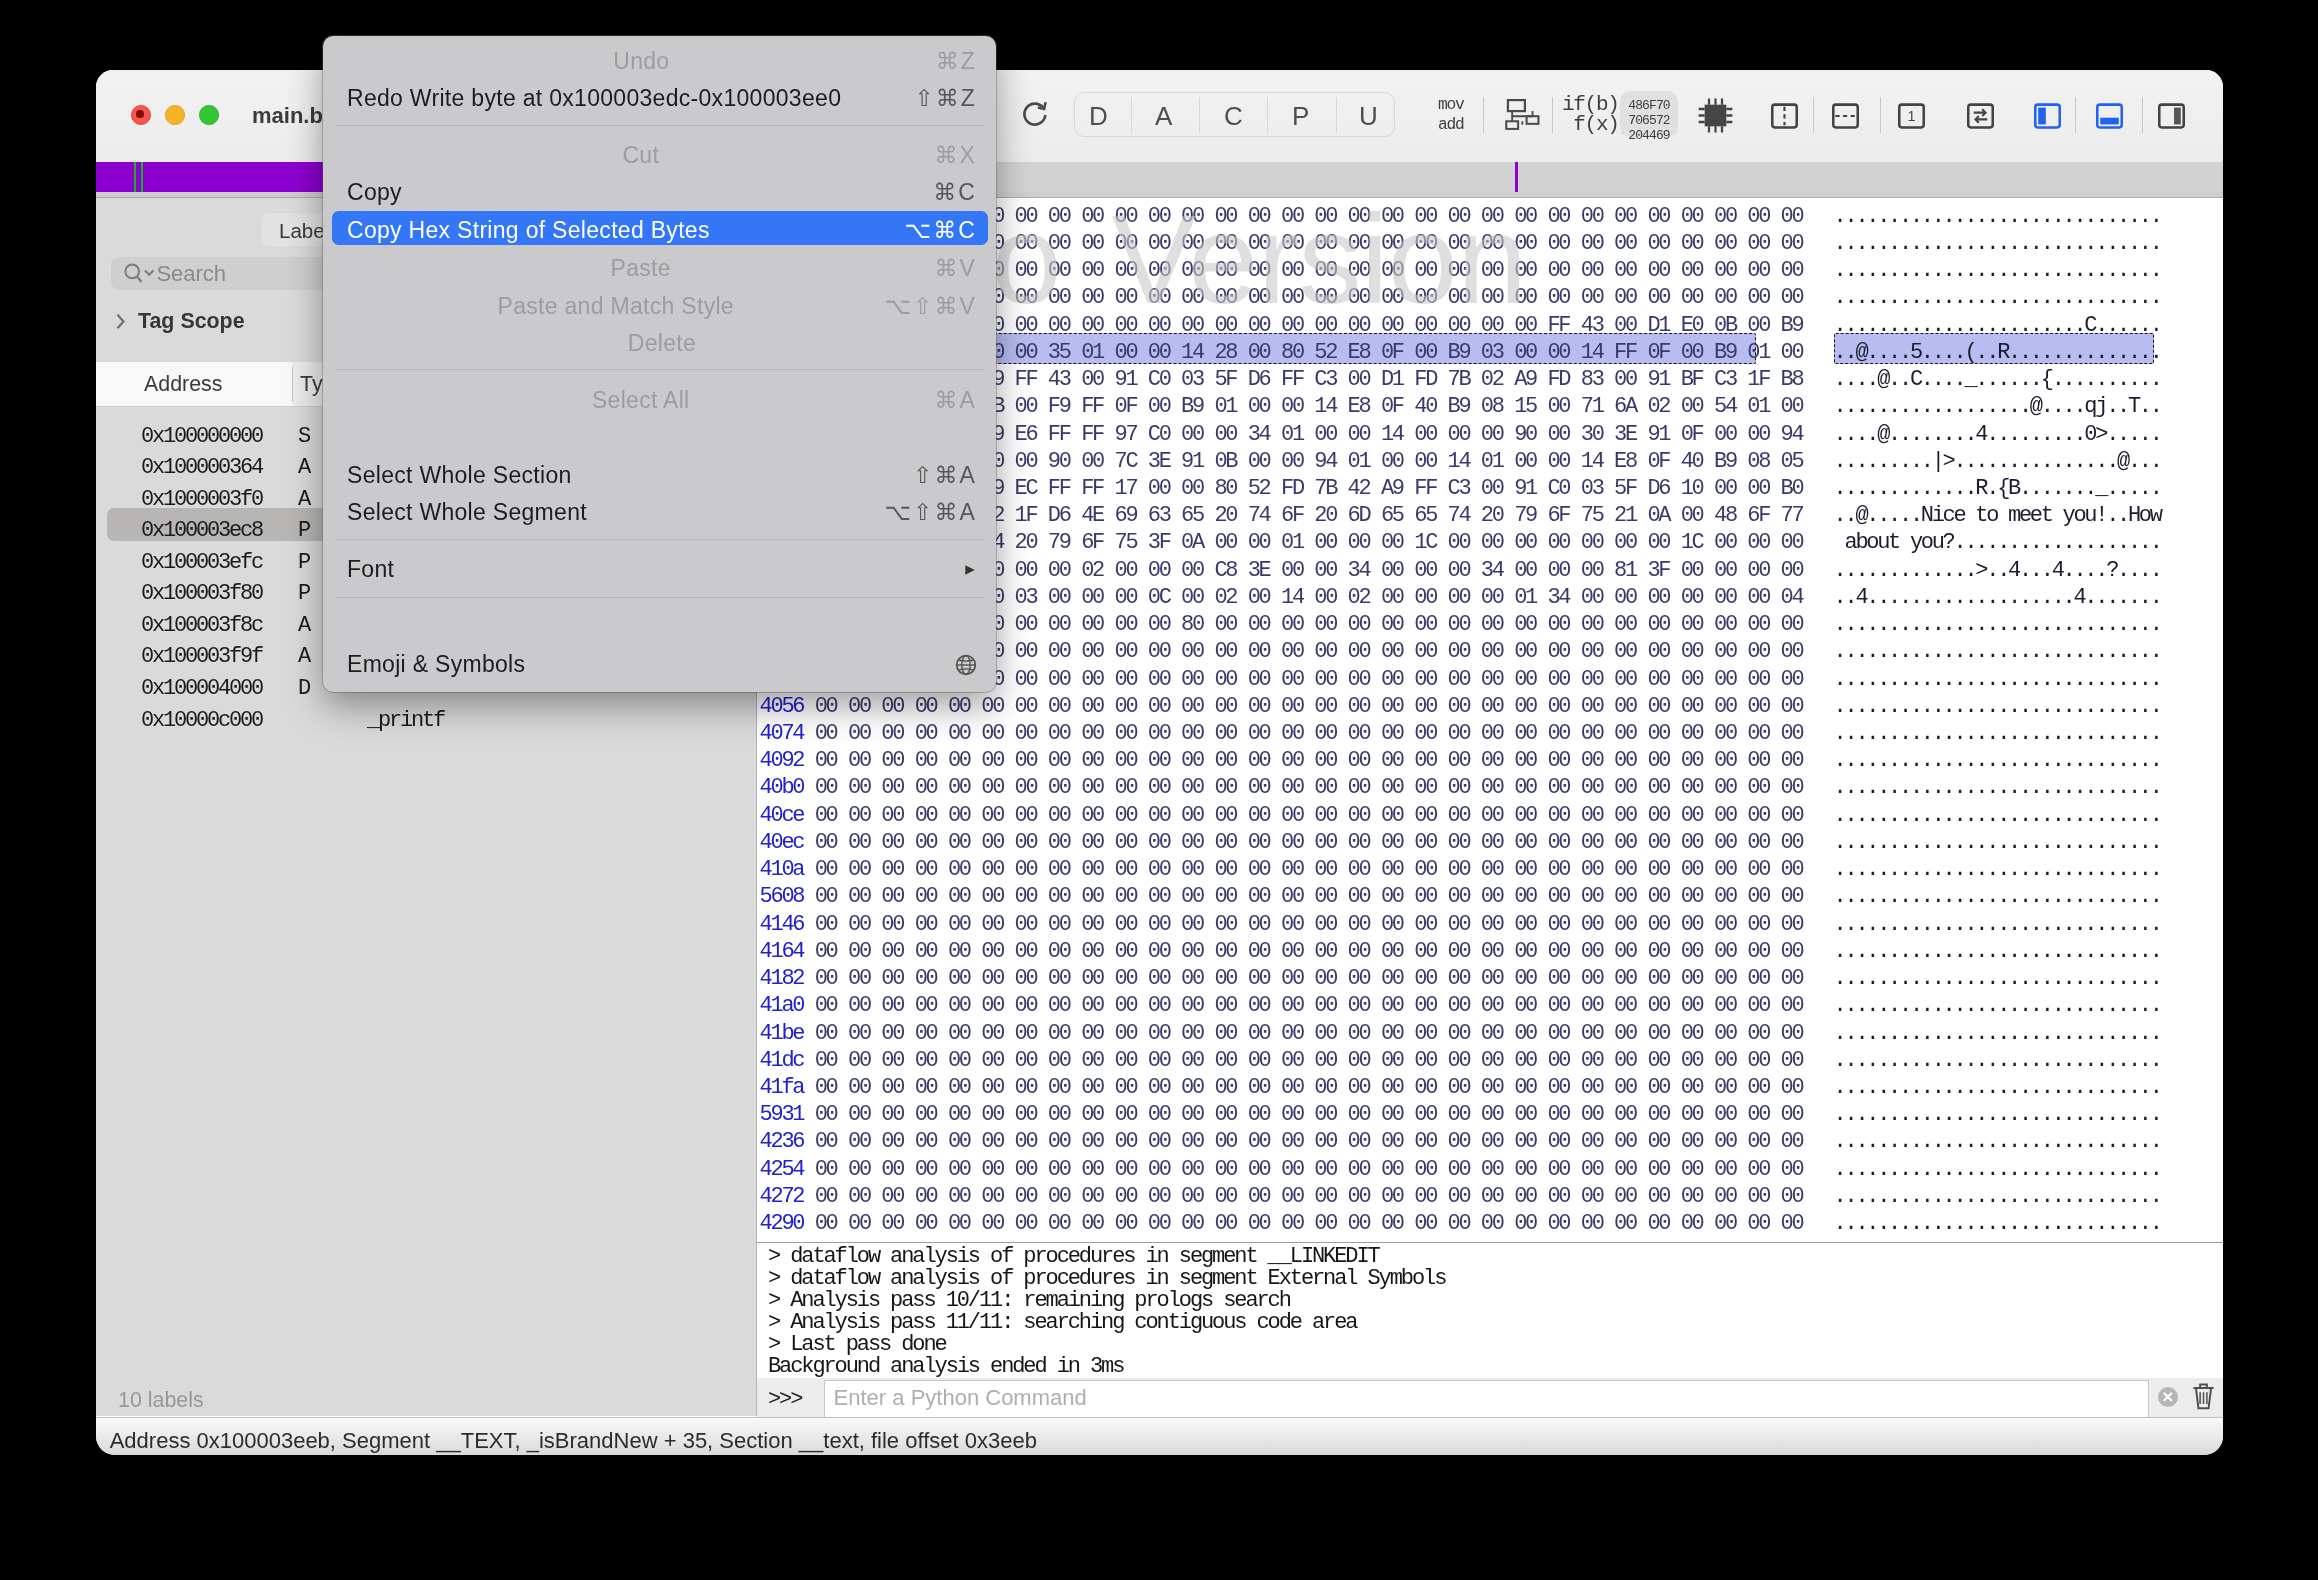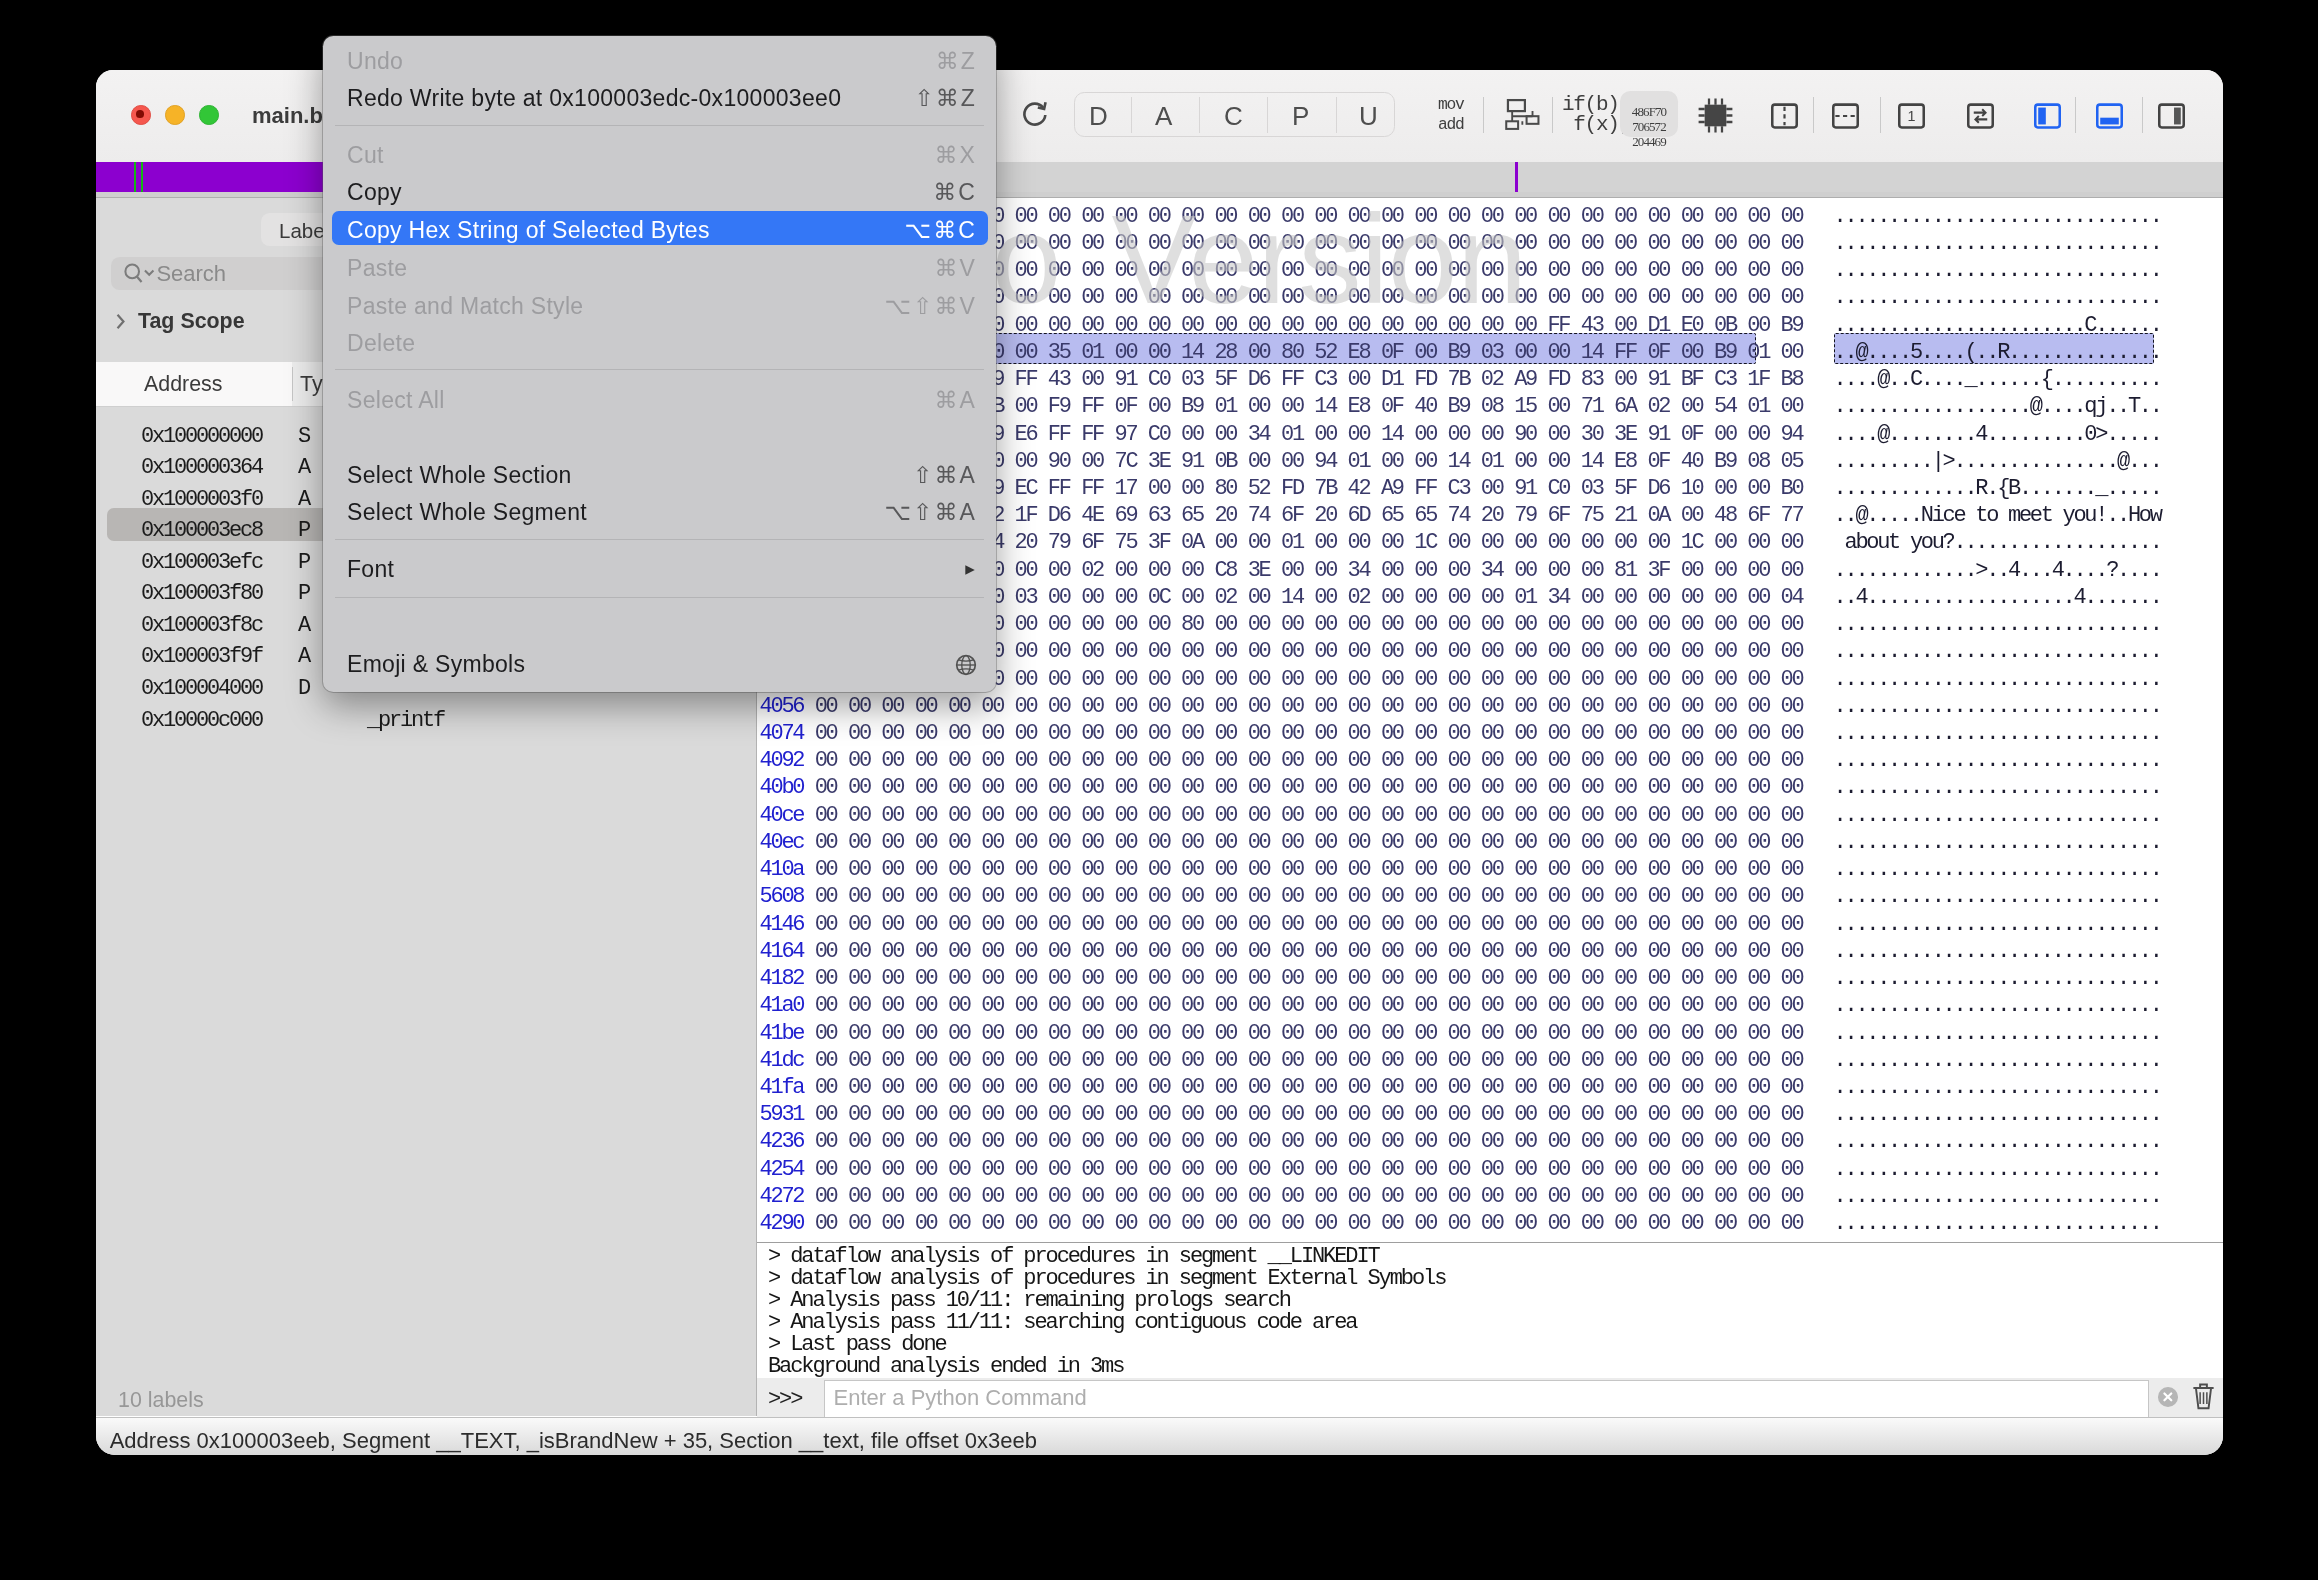--- a/index.html
+++ b/index.html
@@ -70,21 +70,21 @@
 
 #status { position:absolute; left:0; top:1347px; width:2127px; height:39px;
   background:linear-gradient(#fafafa,#d8d8d8); border-top:0.9px solid #c0c0c0; }
 #status span { position:absolute; left:13.7px; top:10.3px; font-size:22px; color:#2c2c2c; }
 
 
 #menu { position:absolute; left:323px; top:36px; width:673px; height:656px; border-radius:10.3px;
   background:#cacacc; box-shadow:0 13.7px 36px rgba(0,0,0,0.38), 0 0 0 0.9px rgba(110,110,110,0.4);
   z-index:50; font-size:23px; letter-spacing:0.3px; }
 .mi { position:absolute; left:24px; right:19px; height:38px; line-height:38px; color:#1d1d1f; }
-.mi.dis { color:#9d9da0; }
+.mi.dis { color:#9d9da0;text-align:center; }
 .mi.white { color:#fff; }
 .msc { float:right; color:#58585a; letter-spacing:2.1px; }
 .dis .msc { color:#9d9da0; }
 .white .msc { color:#fff; }
 .marrow { font-size:19px; color:#333; }
 .msep { position:absolute; left:12px; right:12px; height:1.3px; background:#b4b4b6; }
 .mhl { position:absolute; left:9.4px; top:175px; width:656px; height:34px; border-radius:6.8px; background:#3477f6; }
 </style></head>
 <body>
 <div id="win">
@@ -112,21 +112,21 @@
     <div class="abs" style="left:1387px;top:26.5px;width:0.9px;height:36px;background:#c9c9c9"></div>
     <svg class="abs" style="left:1406px;top:28px" width="39" height="33" viewBox="0 0 46 38">
       <rect x="7" y="2" width="20" height="13" fill="none" stroke="#4a4a4a" stroke-width="2.6"></rect>
       <path d="M12 15 v12 M12 21 h24 M36 15 v6 M24 27 v4" fill="none" stroke="#4a4a4a" stroke-width="2.2"></path>
       <rect x="5" y="27" width="14" height="9" fill="none" stroke="#4a4a4a" stroke-width="2.4"></rect>
       <rect x="29" y="21" width="14" height="9" fill="none" stroke="#4a4a4a" stroke-width="2.4"></rect>
     </svg>
     <div class="abs" style="left:1456px;top:26.5px;width:0.9px;height:36px;background:#c9c9c9"></div>
     <div class="abs" style="left:1466px;top:25px;font-family:'Liberation Mono',monospace;font-size:21px;line-height:19.7px;color:#3f3f3f;letter-spacing:-1.3px;">if(b)<br>&nbsp;f(x);</div>
     <div class="abs" style="left:1524px;top:21.4px;width:58px;height:46px;border-radius:10.3px;background:#e1e0e0;
-      font-family:Liberation Serif, serif;font-size:13px;line-height:15px;color:#3e3e3e;letter-spacing:-0.9px;text-align:center;padding-top:13px;">486F70<br>706572<br>204469</div>
+      font-family:Liberation Mono, monospace;font-size:13px;line-height:15px;color:#3e3e3e;letter-spacing:-0.9px;text-align:center;padding-top:7px;">486F70<br>706572<br>204469</div>
     <svg class="abs" style="left:1600px;top:26px" width="39" height="39" viewBox="0 0 45 45">
       <rect x="10" y="10" width="25" height="25" fill="#454545"></rect>
       <g stroke="#454545" stroke-width="2.6">
         <path d="M15 10 V3 M22.5 10 V3 M30 10 V3 M15 35 v7 M22.5 35 v7 M30 35 v7 M10 15 H3 M10 22.5 H3 M10 30 H3 M35 15 h7 M35 22.5 h7 M35 30 h7"></path>
       </g>
     </svg>
     <g></g>
     <svg class="abs" style="left:1675px;top:33px" width="27" height="26" viewBox="0 0 32 30">
       <rect x="1.5" y="1.5" width="29" height="27" rx="3" fill="none" stroke="#434343" stroke-width="3"></rect>
       <line x1="16" y1="4" x2="16" y2="26" stroke="#434343" stroke-width="2.6" stroke-dasharray="5 4"></line>

